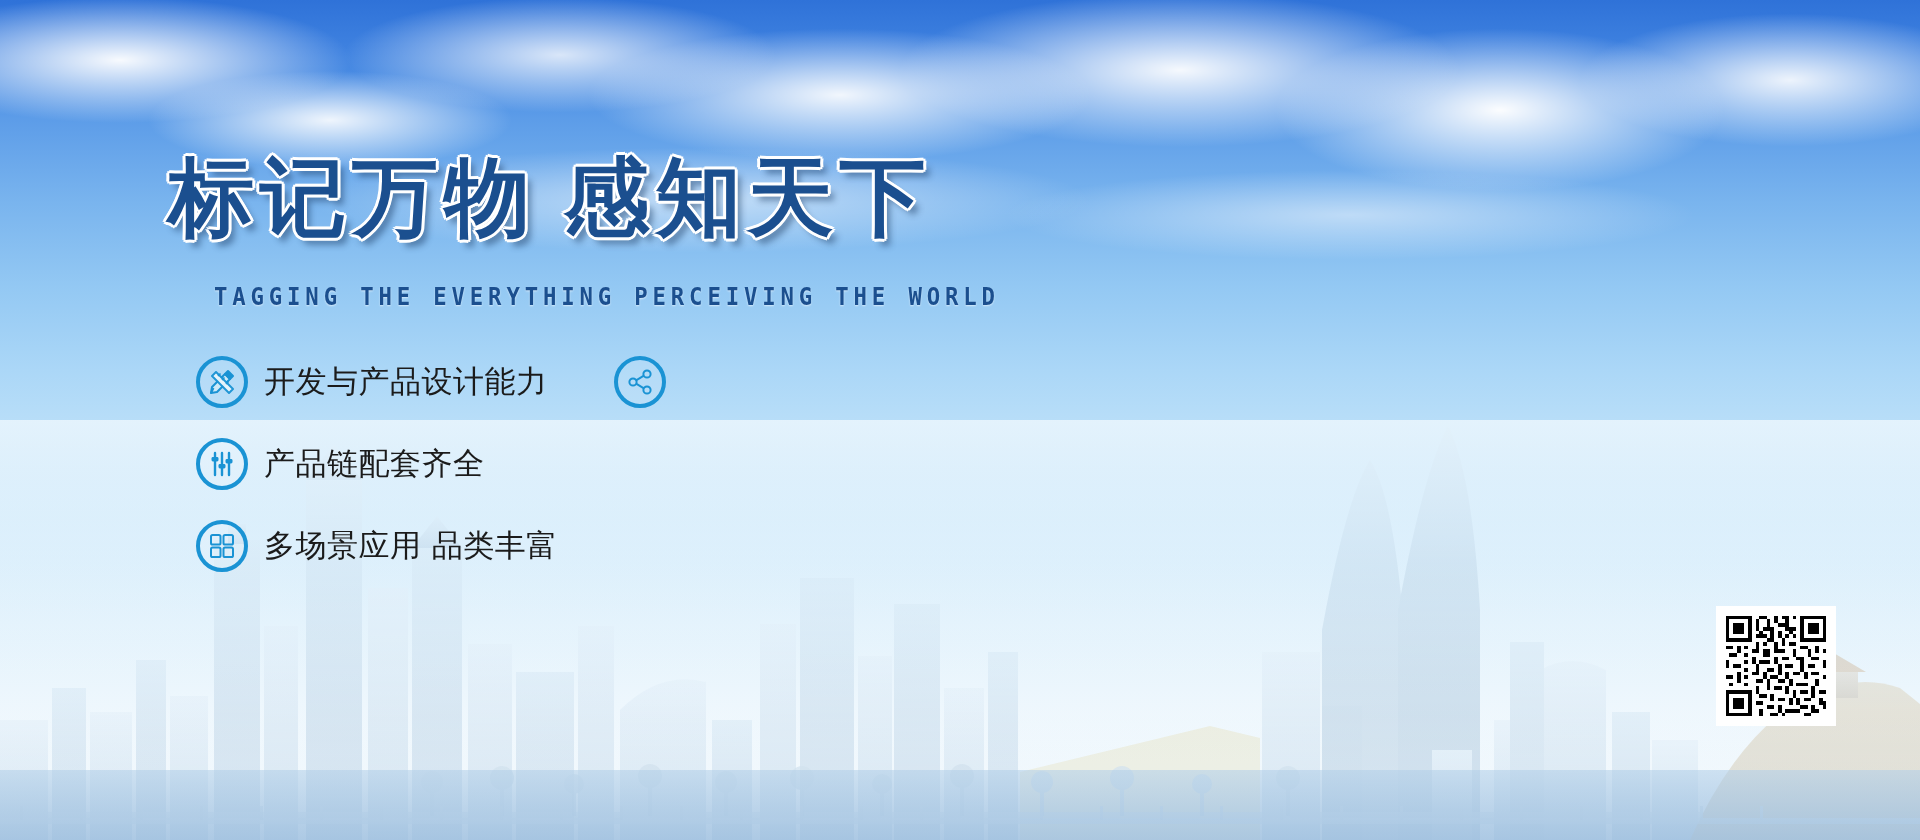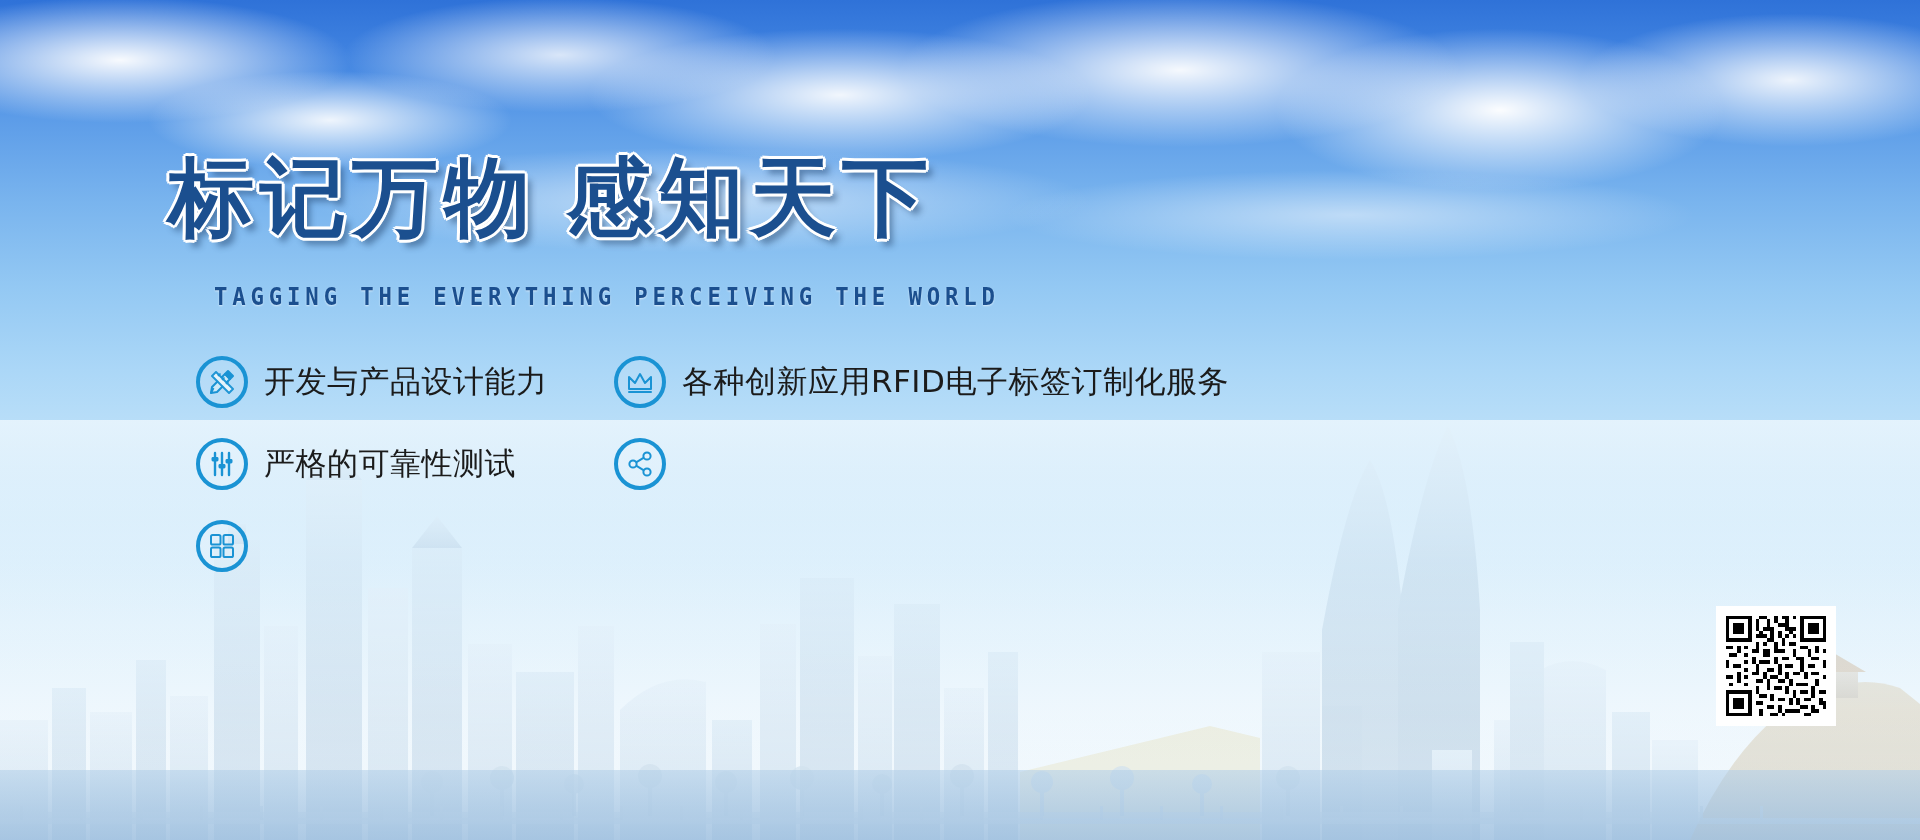--- a/index.html
+++ b/index.html
@@ -64,21 +64,21 @@
     pointer-events:none;
   }
 
   
   .headline{
     position:absolute;left:168px;top:140px;
     font-size:86px;
     font-weight:bold;
     letter-spacing:6px;
     color:#1b4f8f;
-    font-family:Liberation Sans, sans-serif;
+    font-family:Liberation Serif, serif;
     text-shadow:
       -2px -2px 0 #ffffff,
        2px -2px 0 #ffffff,
       -2px  2px 0 #ffffff,
        2px  2px 0 #ffffff,
       -3px  0   0 #ffffff,
        3px  0   0 #ffffff,
        0   -3px 0 #ffffff,
        0    3px 0 #ffffff,
        6px  7px 6px rgba(20,50,90,.45);
@@ -323,49 +323,41 @@
               <line x1="15" y1="4" x2="15" y2="26"></line>
               <line x1="22" y1="4" x2="22" y2="26"></line>
             </g>
             <g fill="#1a93d4">
               <rect x="4.5" y="8" width="7" height="4.4" rx="1.4"></rect>
               <rect x="11.5" y="15" width="7" height="4.4" rx="1.4"></rect>
               <rect x="18.5" y="10" width="7" height="4.4" rx="1.4"></rect>
             </g>
           </svg>
         </span>
-        <span class="feat-label">严格的可靠性测试</span>
+        <span class="feat-label">产品链配套齐全</span>
       </div>
 
       <div class="feat">
         <span class="feat-icon">
           <svg width="28" height="28" viewBox="0 0 28 28">
             <g fill="none" stroke="#1a93d4" stroke-width="2">
               <rect x="3" y="3" width="9.5" height="9.5" rx="1.6"></rect>
               <rect x="15.5" y="3" width="9.5" height="9.5" rx="1.6"></rect>
               <rect x="3" y="15.5" width="9.5" height="9.5" rx="1.6"></rect>
               <rect x="15.5" y="15.5" width="9.5" height="9.5" rx="1.6"></rect>
             </g>
           </svg>
         </span>
+        <span class="feat-label">多场景应用 品类丰富</span>
       </div>
 
     </div>
 
     <div class="feat-col right">
 
-      <div class="feat">
-        <span class="feat-icon">
-          <svg width="28" height="26" viewBox="0 0 28 26">
-            <path d="M3 20 L3 8 L9 14 L14 5 L19 14 L25 8 L25 20 Z" fill="none" stroke="#1a93d4" stroke-width="2" stroke-linejoin="round"></path>
-            <line x1="3" y1="23" x2="25" y2="23" stroke="#1a93d4" stroke-width="2" stroke-linecap="round"></line>
-          </svg>
-        </span>
-        <span class="feat-label">各种创新应用RFID电子标签订制化服务</span>
-      </div>
 
 
       <div class="feat">
         <span class="feat-icon">
           <svg width="28" height="28" viewBox="0 0 28 28">
             <g fill="none" stroke="#1a93d4" stroke-width="2">
               <circle cx="21" cy="6" r="3.6"></circle>
               <circle cx="7" cy="14" r="3.6"></circle>
               <circle cx="21" cy="22" r="3.6"></circle>
               <line x1="10.1" y1="12.3" x2="17.9" y2="7.7"></line>

